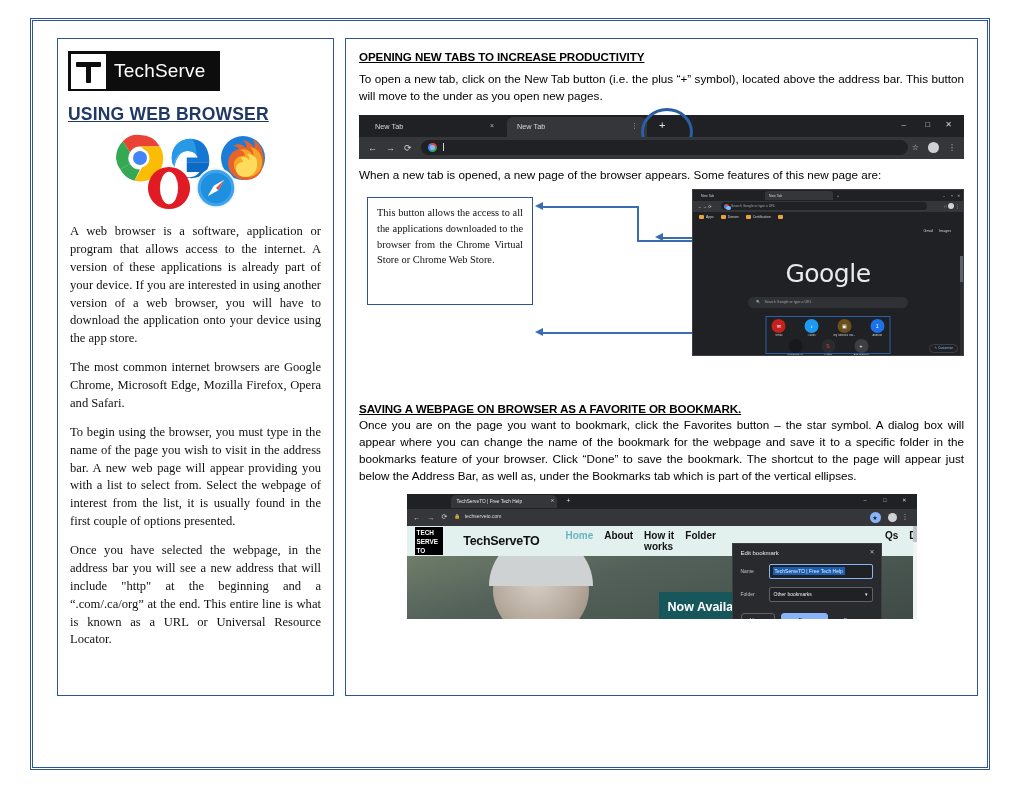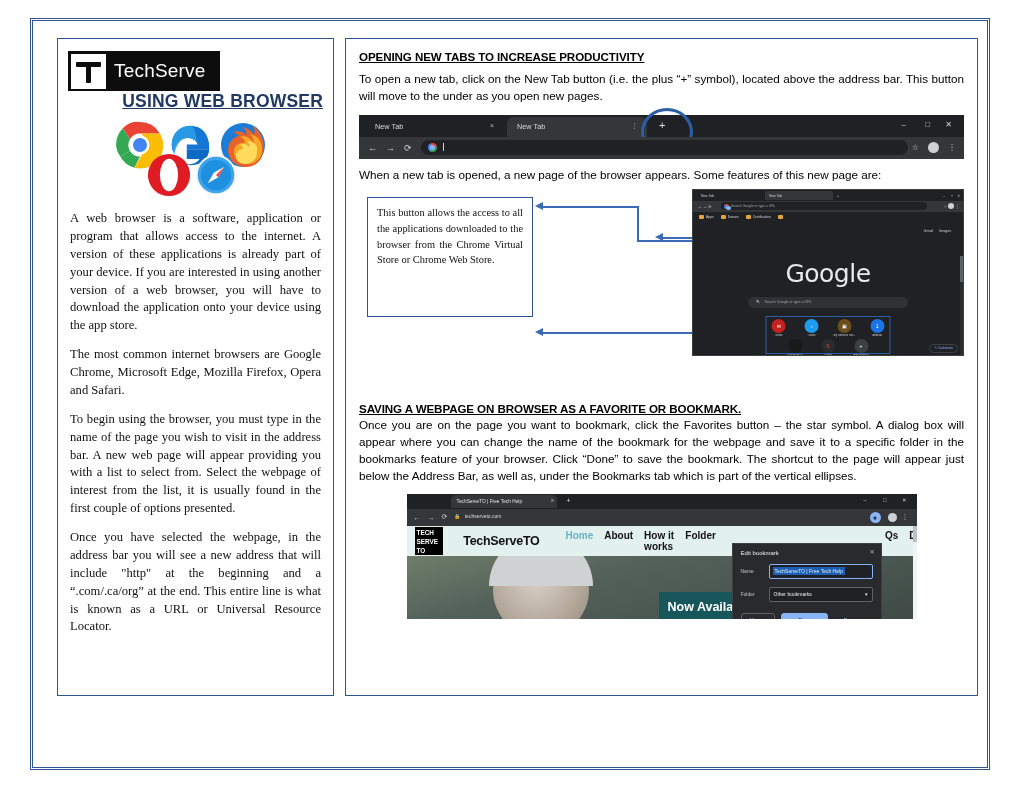--- a/index.html
+++ b/index.html
@@ -15,22 +15,22 @@
     border:1px solid #2e5496;box-sizing:border-box;background:#fff;
     padding:6px 10px 6px 10px;}
   .logo-wrap{display:flex;justify-content:flex-start;margin-top:6px;}
   .logo{display:flex;align-items:center;background:#0d0d0d;height:40px;padding:0 14px 0 0;}
   .logo-mark{width:35px;height:35px;background:#fff;margin:2px 8px 2px 3px;
     position:relative;}
   .logo-mark .bar{position:absolute;left:5px;top:8px;width:25px;height:5px;background:#0d0d0d;border-radius:1px;}
   .logo-mark .stem{position:absolute;left:15px;top:11px;width:5px;height:18px;background:#0d0d0d;border-radius:1px;}
   .logo-text{color:#fff;font-size:19px;letter-spacing:.2px;}
 
-  .doc-title{text-align:right;font-size:17.5px;font-weight:bold;color:#1f3864;
-    text-decoration:underline;letter-spacing:.2px;}
+  .doc-title{text-align:left;font-size:17.5px;font-weight:bold;color:#1f3864;
+    text-decoration:underline;margin-top:13px;letter-spacing:.2px;}
 
   .browsers{position:relative;width:160px;height:78px;margin:9px auto 4px auto;}
   .bicon{position:absolute;border-radius:50%;}
 
   .ltext{font-family:"Liberation Serif",serif;font-size:12.6px;line-height:1.42;
     text-align:justify;color:#111;margin:11px 2px 0 2px;}
   .ltext:first-of-type{margin-top:12px;}
 
   
   .right-col{position:absolute;left:345px;top:38px;width:633px;height:658px;
@@ -64,21 +64,21 @@
     background:conic-gradient(from -30deg,#ea4335 0 33%,#fbbc05 0 33%,#34a853 0 66%,#4285f4 0 100%);
     position:relative;}
   .chip-chrome::after{content:"";position:absolute;left:2.4px;top:2.4px;width:4.2px;height:4.2px;
     border-radius:50%;background:#8ab4f8;}
 
   
   .callout-area{position:relative;margin-top:11px;height:196px;}
   .callout{position:absolute;border:1.4px solid #2e5496;background:#fff;box-sizing:border-box;
     font-family:"Liberation Serif",serif;font-size:10.4px;line-height:1.52;
     text-align:justify;padding:7px 9px;color:#111;}
-  .co1{left:8px;top:2px;width:166px;height:120px;}
+  .co1{left:8px;top:2px;width:166px;height:108px;}
   .co2{left:186px;top:32px;width:112px;height:102px;}
   .co3{left:8px;top:105px;width:166px;height:92px;}
 
   .conn{position:absolute;background:#3a6cb5;}
   .arrowhead{position:absolute;width:0;height:0;border-top:4.5px solid transparent;
     border-bottom:4.5px solid transparent;}
   .ah-left{border-right:8px solid #3a6cb5;}
 
   
   .mock2{position:absolute;left:333px;top:-6px;width:272px;height:167px;background:#202124;

